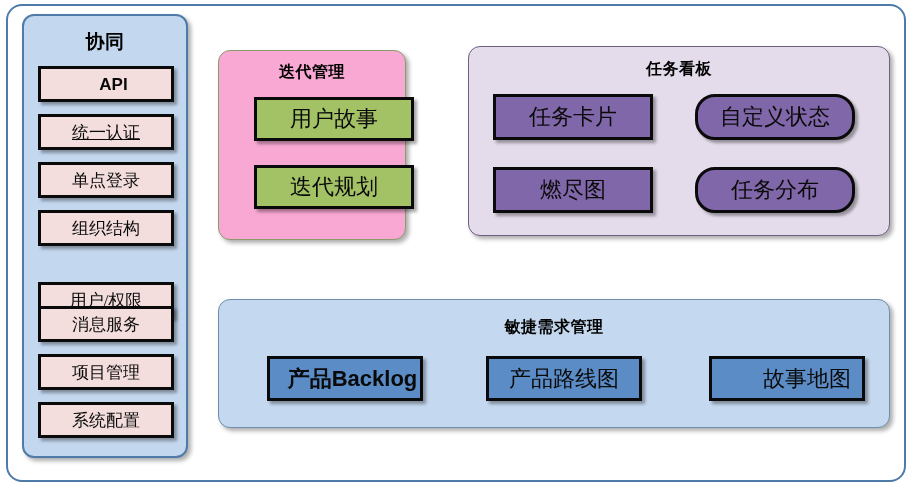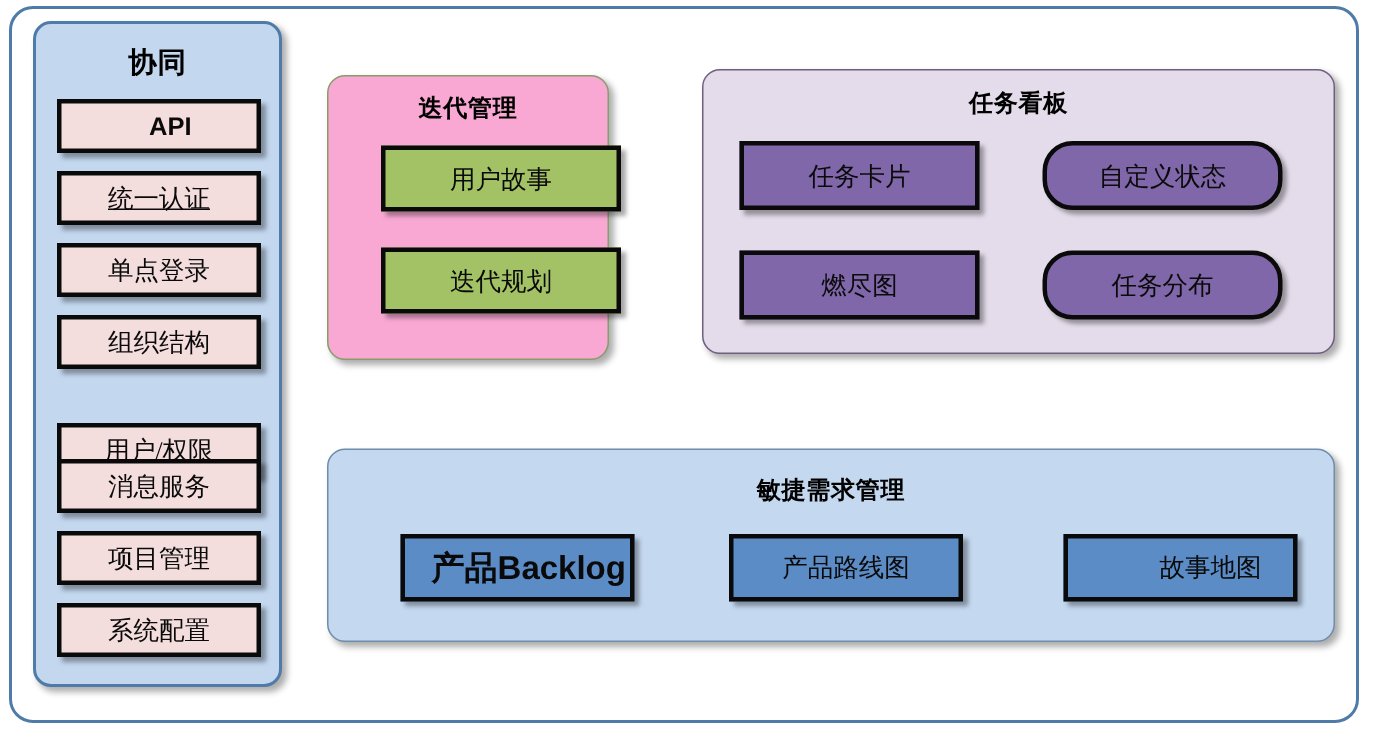--- a/index.html
+++ b/index.html
@@ -110,21 +110,21 @@
     position: absolute;
     box-sizing: border-box;
     border: 3px solid #0a0a0a;
     display: flex;
     align-items: center;
     justify-content: center;
     text-align: center;
     color: #0a0a0a;
     box-shadow: 3px 3px 3px rgba(0,0,0,0.35);
     font-family: "Liberation Serif", "DejaVu Serif", serif;
-    font-size: 17px;
+    font-size: 22px;
     line-height: 1;
     white-space: nowrap;
   }
   .box-pink  { background: #f3dedd; }
   .box-green { background: #a3c265; }
   .box-purple{ background: #8067a9; }
   .box-blue  { background: #5b8cc6; }
 
   .box-sans {
     font-family: "Liberation Sans", "DejaVu Sans", sans-serif;

